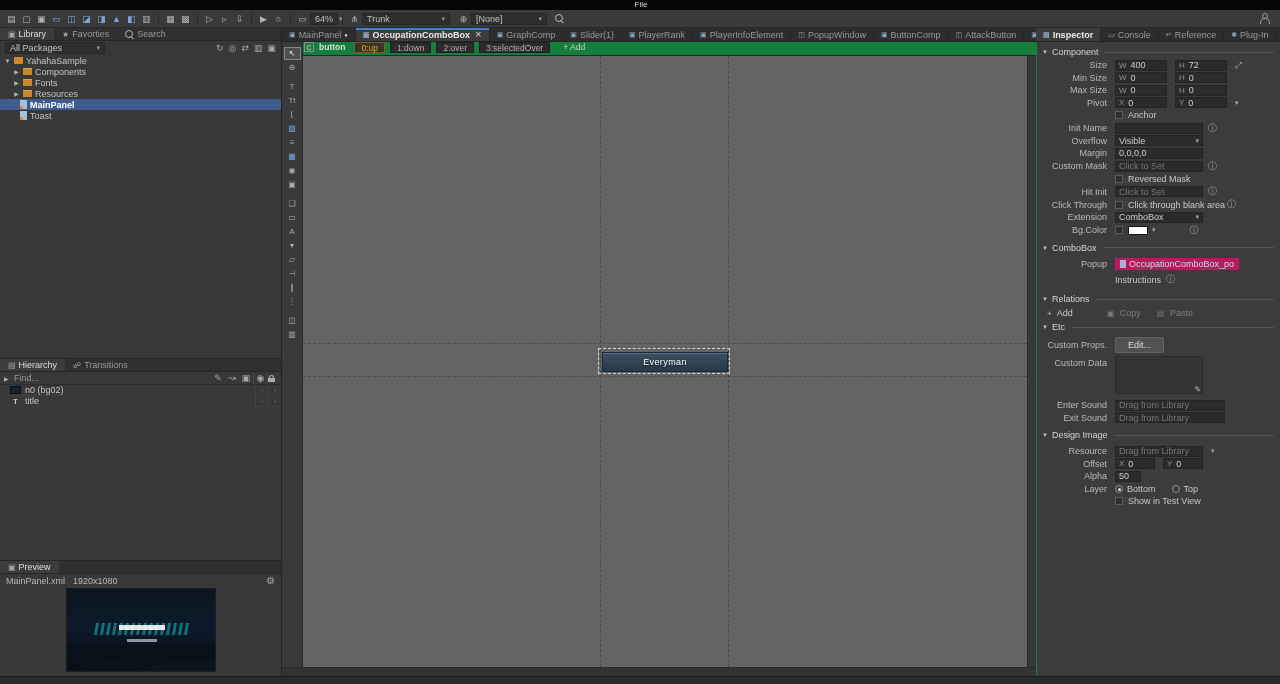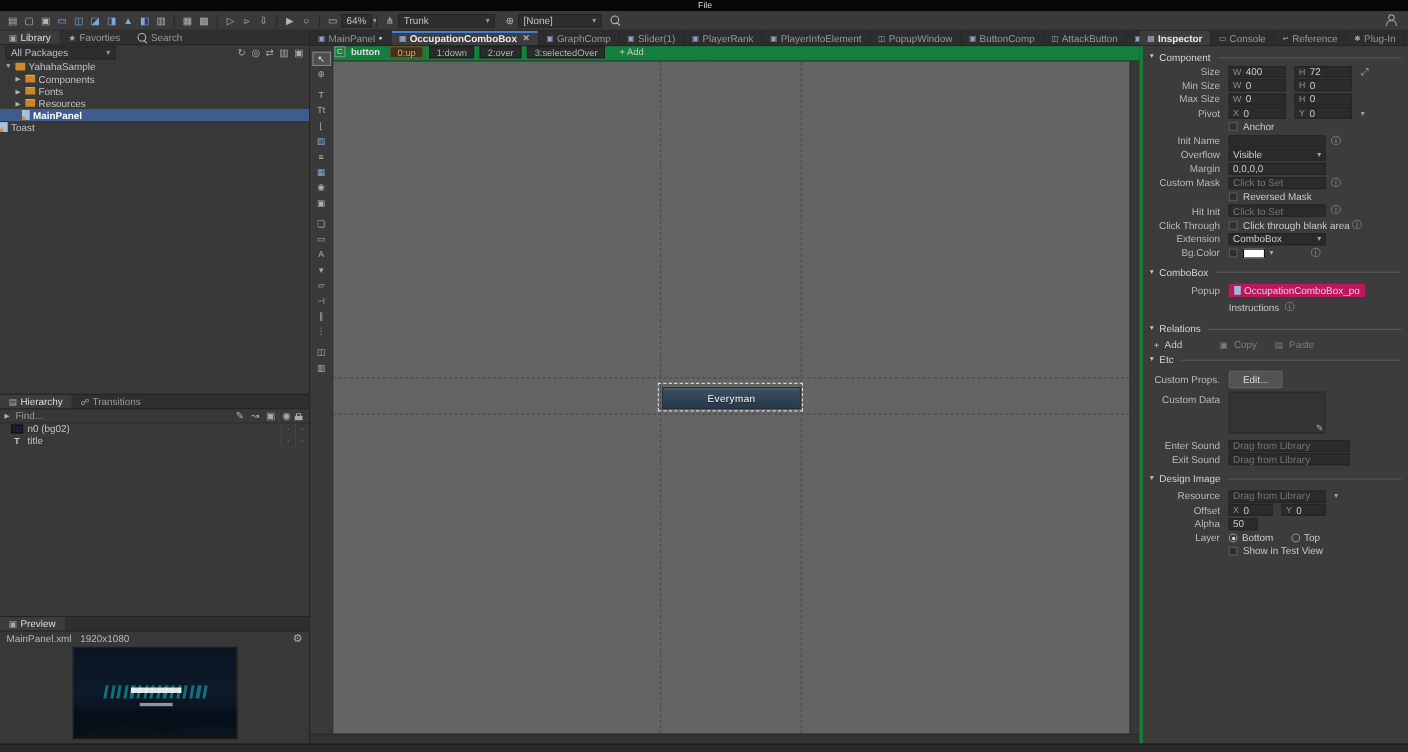--- a/index.html
+++ b/index.html
@@ -141,21 +141,21 @@
               display:flex; align-items:center; justify-content:center;
               color:#ffffff; font-size:9px; letter-spacing:.4px;
               text-shadow:0 1px 1px rgba(0,0,0,.6); }
   .canvas-bottom { position:absolute; left:282px; top:667px; width:754px; height:9px;
                    background:#333333; border-top:1px solid #2a2a2a; }
   .gutter { position:absolute; left:1027px; top:56px; width:9px; height:611px;
             background:#383838; border-left:1px solid #2b2b2b; }
 
   
   .inspector { position:absolute; left:1036px; top:42px; width:244px; height:634px;
-               background:#3c3c3c; border-left:3px solid #15803d; padding-top:2px; }
+               background:#3c3c3c; border-left:1px solid #15803d; padding-top:2px; }
   .sec { display:flex; align-items:center; gap:4px; padding:3px 6px 2px 5px; color:#d4d4d4; }
   .sec .tri { font-size:6px; color:#c0c0c0; }
   .sec .line { flex:1; height:1px; background:#565656; margin-left:3px; }
   .irow { display:flex; align-items:center; min-height:12.5px; padding-right:6px; }
   .ilabel { width:70px; text-align:right; margin-right:8px; color:#b9b9b9; flex:none; }
   .ifield { height:11px; background:#2b2b2b; border:1px solid #242424;
             display:flex; align-items:center; padding:0 3px; color:#cccccc; }
   .ifield .pfx { color:#8f8f8f; margin-right:4px; font-size:8px; }
   .ifield.sel { justify-content:space-between; }
   .ifield .car { color:#a5a5a5; font-size:7px; }
@@ -374,21 +374,21 @@
     </div>
     <div class="trow" style="padding-left:13px">
       <span class="arr">▶</span>
       <span class="ic-fold"></span>
       <span>Resources</span>
     </div>
     <div class="trow selected" style="padding-left:20px">
       <span class="ic-comp"></span>
       <span style="font-weight:bold">MainPanel</span>
     </div>
-    <div class="trow" style="">
+    <div class="trow" style="padding-left:20px">
       <span class="ic-comp"></span>
       <span>Toast</span>
     </div>
   </div>
 
   <div class="lpanel" style="top:358px;height:202px;border-top:1px solid #242424">
     <div class="ptabs">
       <div class="ptab active">
         <span class="ic">▤</span>
         <span>Hierarchy</span>

